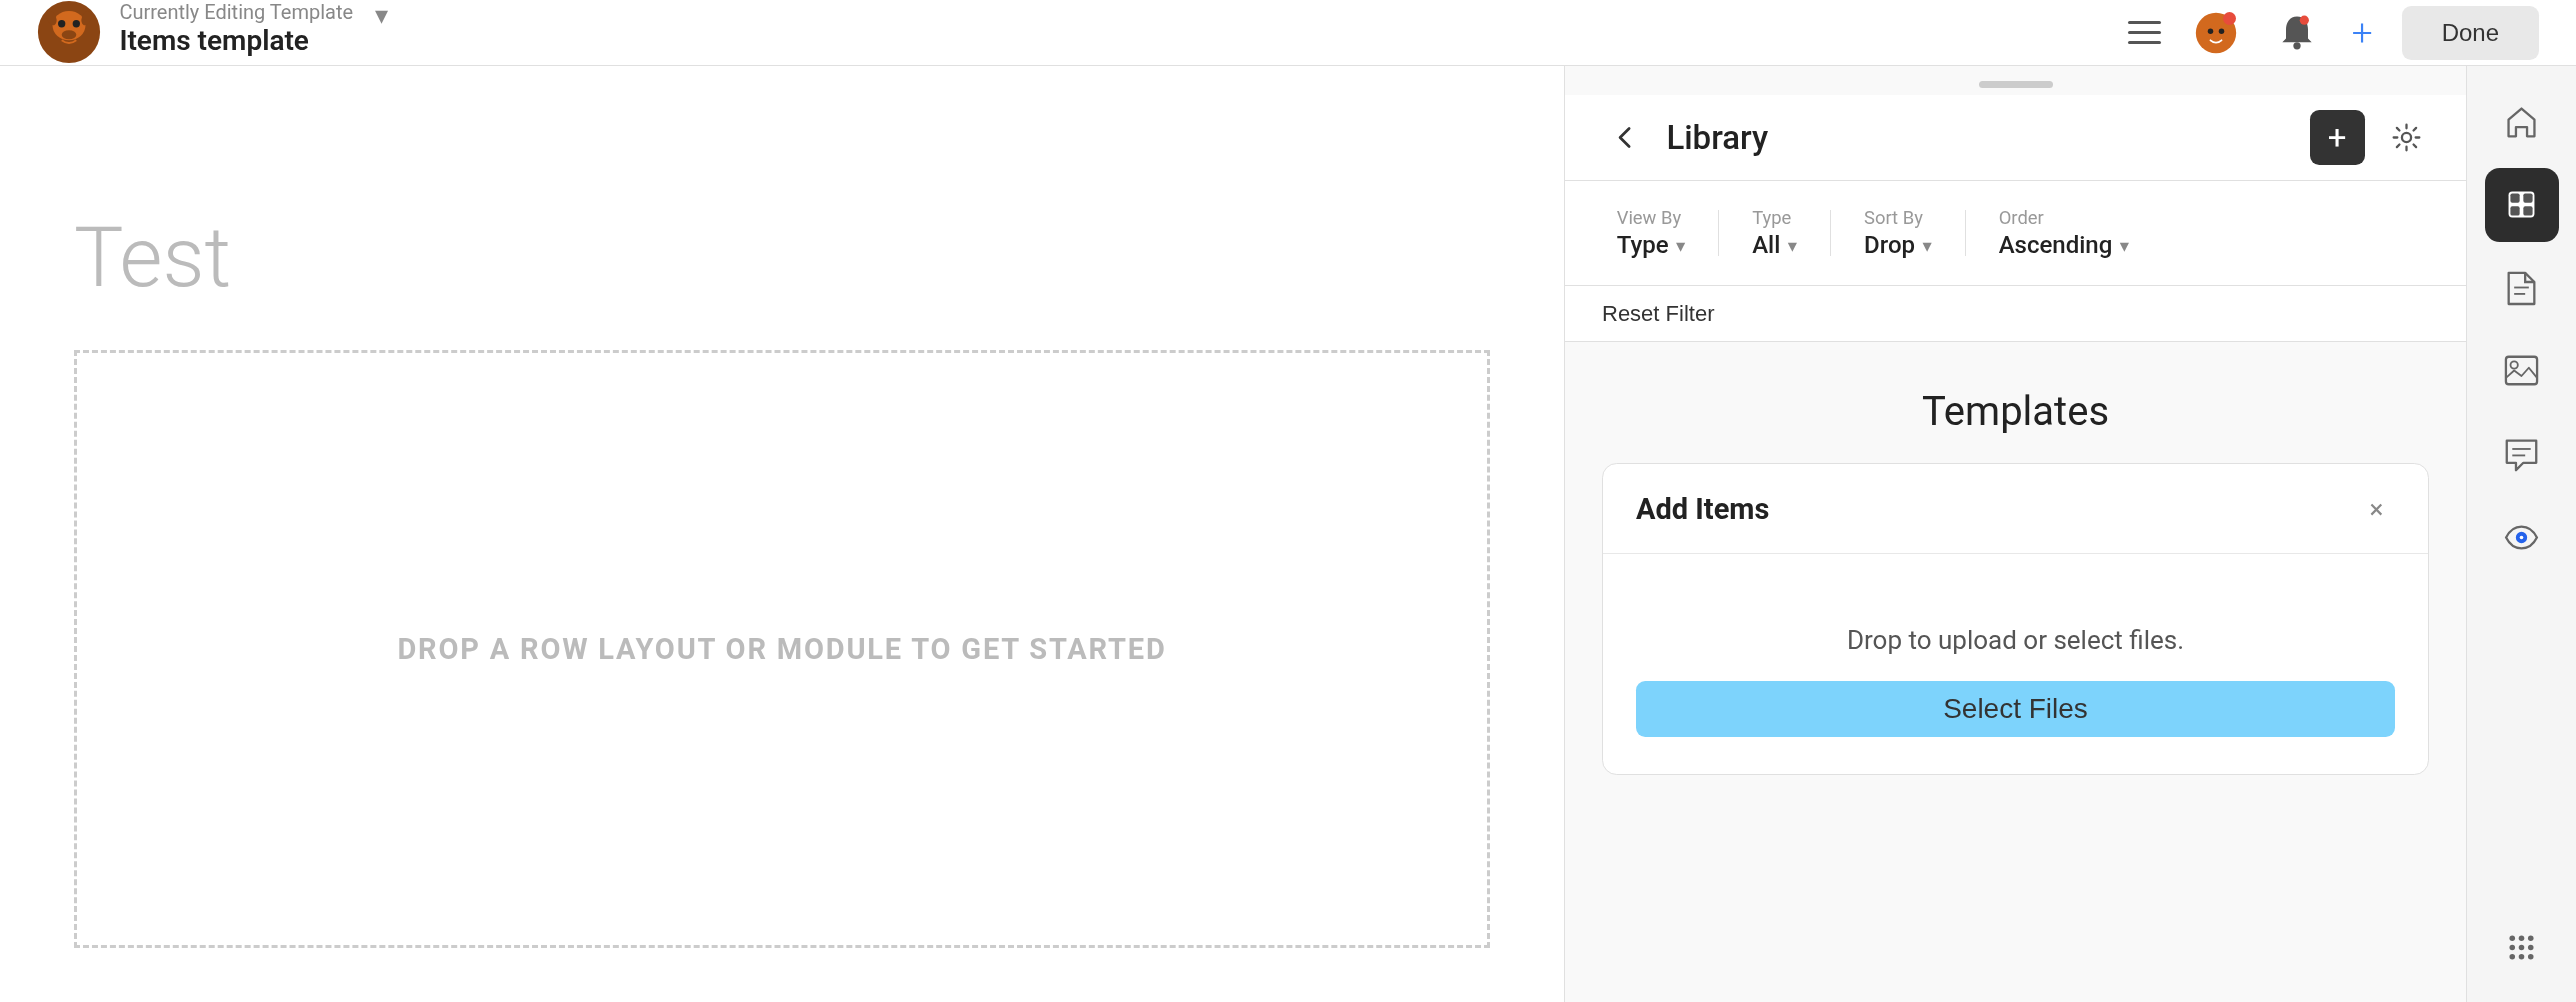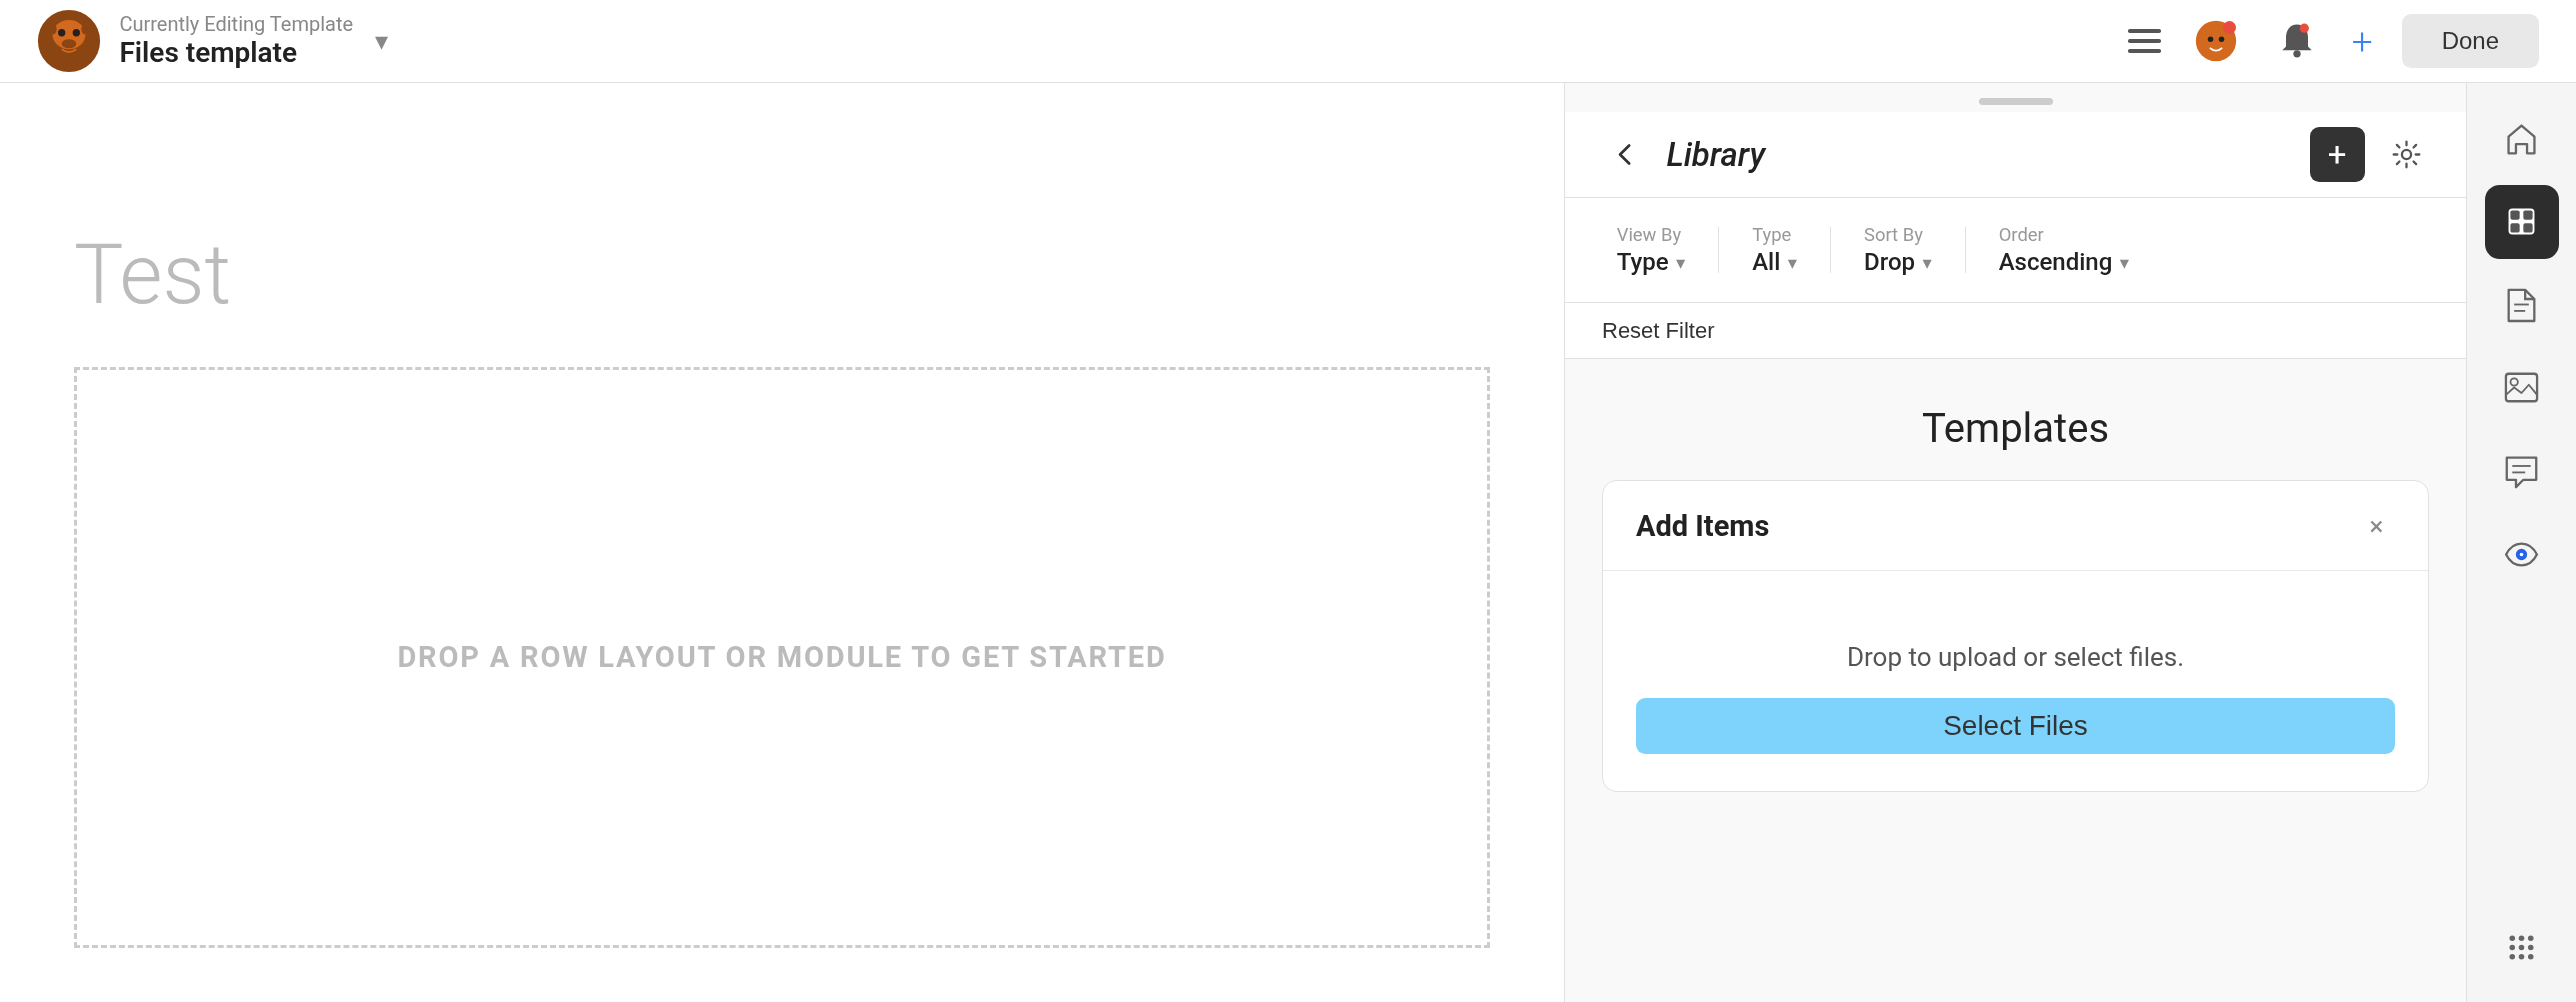--- a/index.html
+++ b/index.html
@@ -9,24 +9,23 @@
       width: 2576px;
       height: 1003px;
       overflow: hidden;
       display: flex;
       flex-direction: column;
     }
 
     
     .top-bar {
       display: flex;
-      align-items: center;
       background: #fff;
       border-bottom: 0.9px solid #e0e0e0;
-      height: 83px;
+      height: 66px;
       padding: 0 37px;
       flex-shrink: 0;
     }
     .top-bar-logo {
       width: 64px;
       height: 64px;
       margin-right: 18.4px;
       flex-shrink: 0;
     }
     .top-bar-title-group {
@@ -187,21 +186,20 @@
       cursor: pointer;
       color: #333;
       font-size: 26px;
       margin-right: 18.4px;
     }
     .library-title {
       font-size: 33px;
       font-weight: 500;
       color: #222;
       flex: 1;
-      font-style: italic;
     }
     .library-add-btn {
       width: 55px;
       height: 55px;
       background: #333;
       border-radius: 9.2px;
       display: flex;
       align-items: center;
       justify-content: center;
       cursor: pointer;
@@ -413,21 +411,21 @@
       <ellipse cx="35" cy="38" rx="8" ry="5" fill="#8B4513"></ellipse>
       <path d="M27 44 Q35 50 43 44" stroke="#D2691E" stroke-width="2" fill="none"></path>
 
       <ellipse cx="16" cy="20" rx="5" ry="8" fill="#8B4513" transform="rotate(-20 16 20)"></ellipse>
       <ellipse cx="54" cy="20" rx="5" ry="8" fill="#8B4513" transform="rotate(20 54 20)"></ellipse>
     </svg>
   </div>
 
   <div class="top-bar-title-group">
     <span class="top-bar-subtitle">Currently Editing Template</span>
-    <span class="top-bar-title">Files template</span>
+    <span class="top-bar-title">Items template</span>
   </div>
 
   <span class="top-bar-chevron">▾</span>
 
   <div class="top-bar-spacer"></div>
 
   <div class="top-bar-icons">
 
     <div class="top-bar-lines-icon">
       <span></span>

